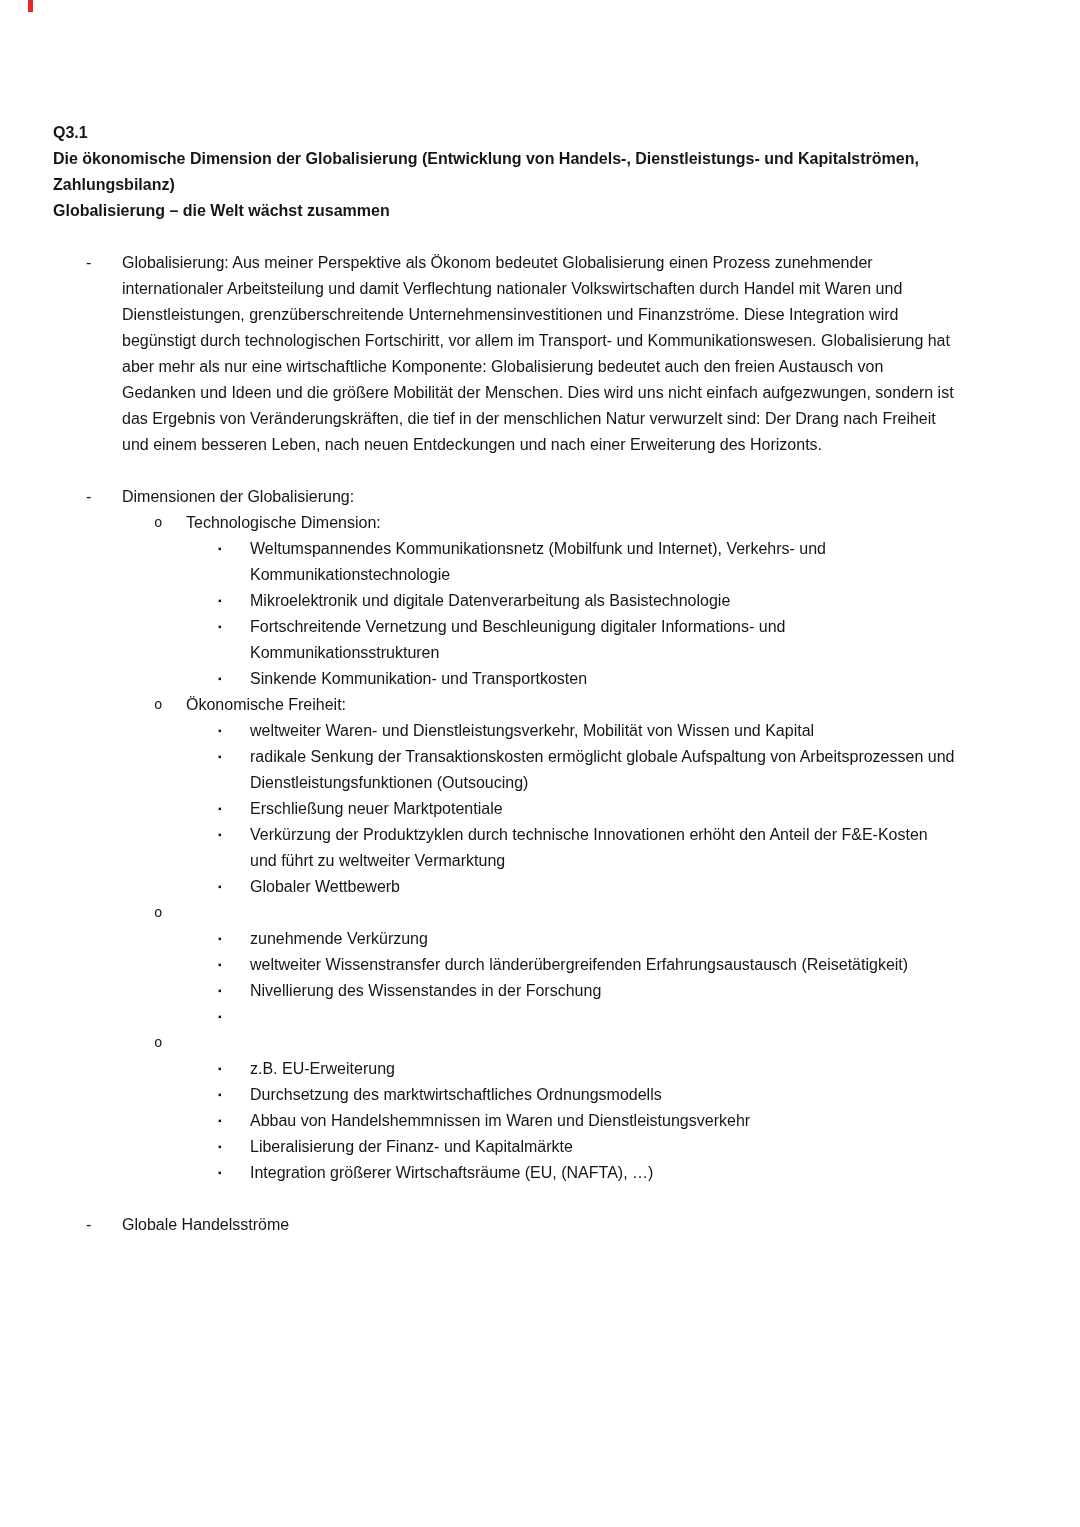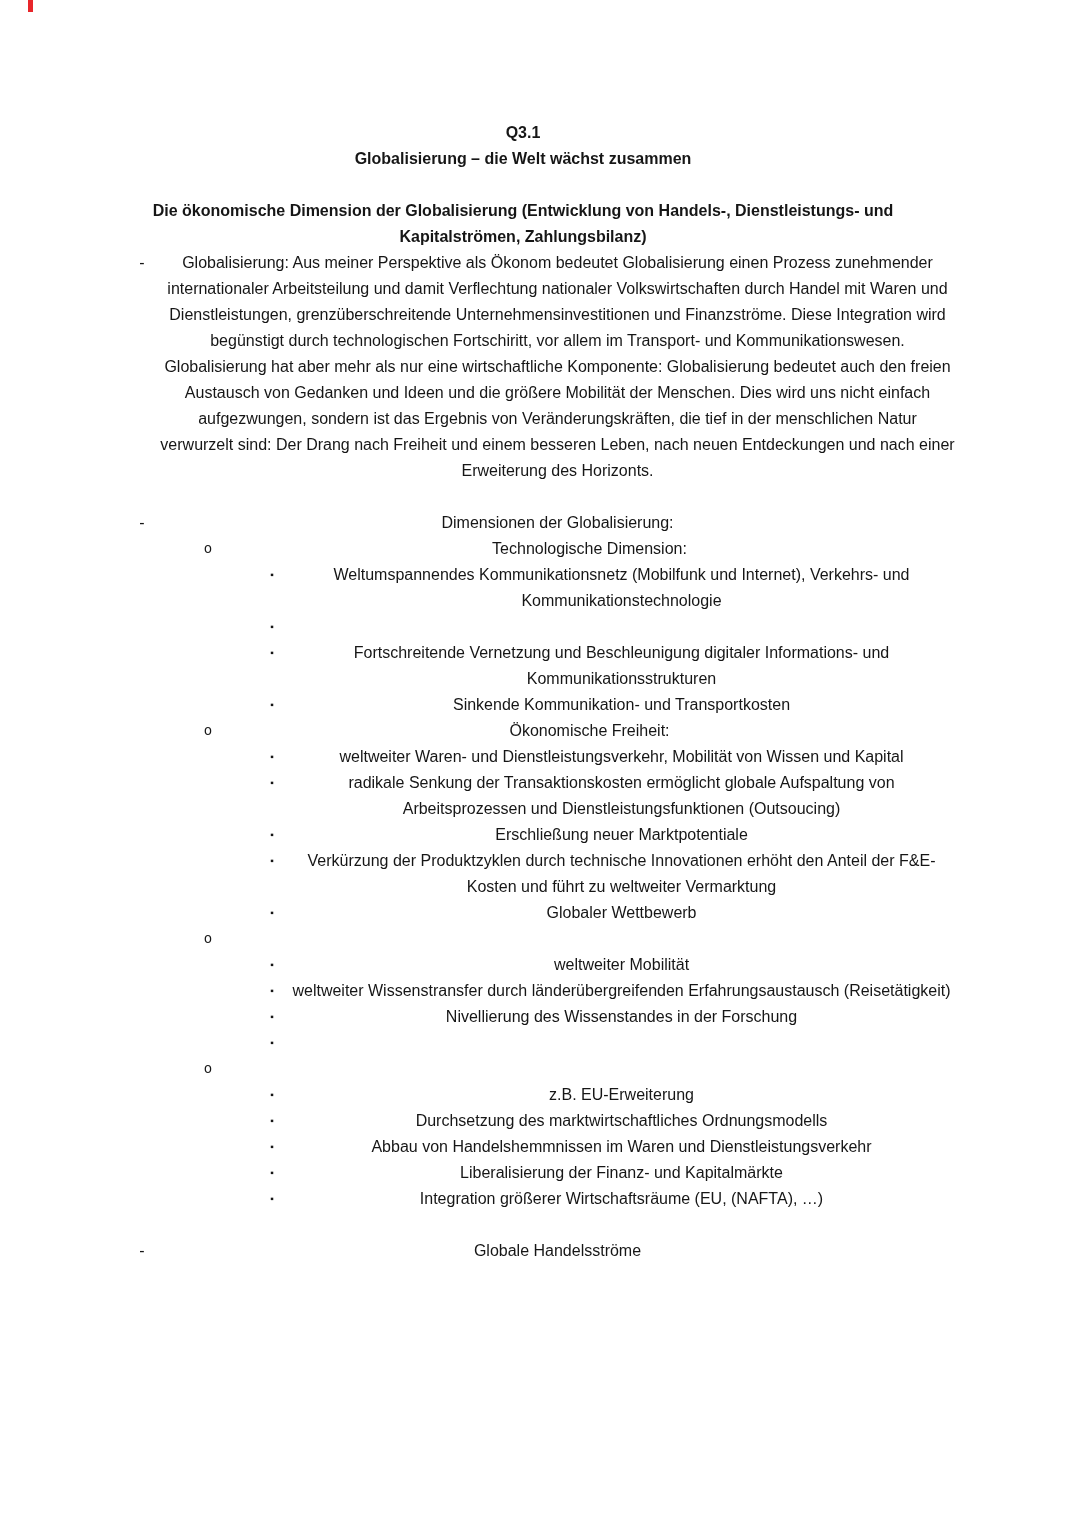--- a/index.html
+++ b/index.html
@@ -22,23 +22,22 @@
   .red-mark {
     position: absolute;
     left: 28px;
     top: 0;
     width: 5px;
     height: 12px;
     background: #e8262a;
   }
   .content {
     box-sizing: border-box;
-    padding: 120px 125px 60px 91px;
+    padding: 120px 125px 60px 53px;
     width: 100%;
-    text-align: center;
   }
   p { margin: 0; }
   .bold { font-weight: 700; }
   .sp-above { margin-top: 26px; }
   ul.outline {
     list-style: none;
     margin: 0;
     padding: 0;
   }
   ul.outline li { display: block; }
@@ -65,23 +64,23 @@
   .txt { flex: 1 1 auto; }
 </style>
 </head>
 <body>
 
 <div class="page">
   <div class="red-mark"></div>
   <div class="content">
 
     <p class="bold">Q3.1</p>
+    <p class="bold">Die ökonomische Dimension der Globalisierung (Entwicklung von Handels-, Dienstleistungs- und Kapitalströmen, Zahlungsbilanz)</p>
+
     <p class="bold" style="margin-bottom:26px">Globalisierung – die Welt wächst zusammen</p>
-
-    <p class="bold">Die ökonomische Dimension der Globalisierung (Entwicklung von Handels-, Dienstleistungs- und Kapitalströmen, Zahlungsbilanz)</p>
 
     <ul class="outline">
 
       <li>
         <div class="row row1">
           <span class="mk">-</span>
           <span class="txt">Globalisierung: Aus meiner Perspektive als Ökonom bedeutet Globalisierung einen Prozess zunehmender internationaler Arbeitsteilung und damit Verflechtung nationaler Volkswirtschaften durch Handel mit Waren und Dienstleistungen, grenzüberschreitende Unternehmensinvestitionen und Finanzströme. Diese Integration wird begünstigt durch technologischen Fortschiritt, vor allem im Transport- und Kommunikationswesen. Globalisierung hat aber mehr als nur eine wirtschaftliche Komponente: Globalisierung bedeutet auch den freien Austausch von Gedanken und Ideen und die größere Mobilität der Menschen. Dies wird uns nicht einfach aufgezwungen, sondern ist das Ergebnis von Veränderungskräften, die tief in der menschlichen Natur verwurzelt sind: Der Drang nach Freiheit und einem besseren Leben, nach neuen Entdeckungen und nach einer Erweiterung des Horizonts.</span>
         </div>
       </li>
 
@@ -101,20 +100,21 @@
             <ul class="outline">
               <li>
                 <div class="row row3">
                   <span class="mk mk3">▪</span>
                   <span class="txt">Weltumspannendes Kommunikationsnetz (Mobilfunk und Internet), Verkehrs- und Kommunikationstechnologie</span>
                 </div>
               </li>
               <li>
                 <div class="row row3">
                   <span class="mk mk3">▪</span>
+                  <span class="txt">Mikroelektronik und digitale Datenverarbeitung als Basistechnologie</span>
                 </div>
               </li>
               <li>
                 <div class="row row3">
                   <span class="mk mk3">▪</span>
                   <span class="txt">Fortschreitende Vernetzung und Beschleunigung digitaler Informations- und Kommunikationsstrukturen</span>
                 </div>
               </li>
               <li>
                 <div class="row row3">
@@ -165,21 +165,21 @@
           </li>
 
           <li>
             <div class="row row2">
               <span class="mk mk2">o</span>
             </div>
             <ul class="outline">
               <li>
                 <div class="row row3">
                   <span class="mk mk3">▪</span>
-                  <span class="txt">weltweiter Mobilität</span>
+                  <span class="txt">zunehmende Verkürzung</span>
                 </div>
               </li>
               <li>
                 <div class="row row3">
                   <span class="mk mk3">▪</span>
                   <span class="txt">weltweiter Wissenstransfer durch länderübergreifenden Erfahrungsaustausch (Reisetätigkeit)</span>
                 </div>
               </li>
               <li>
                 <div class="row row3">

